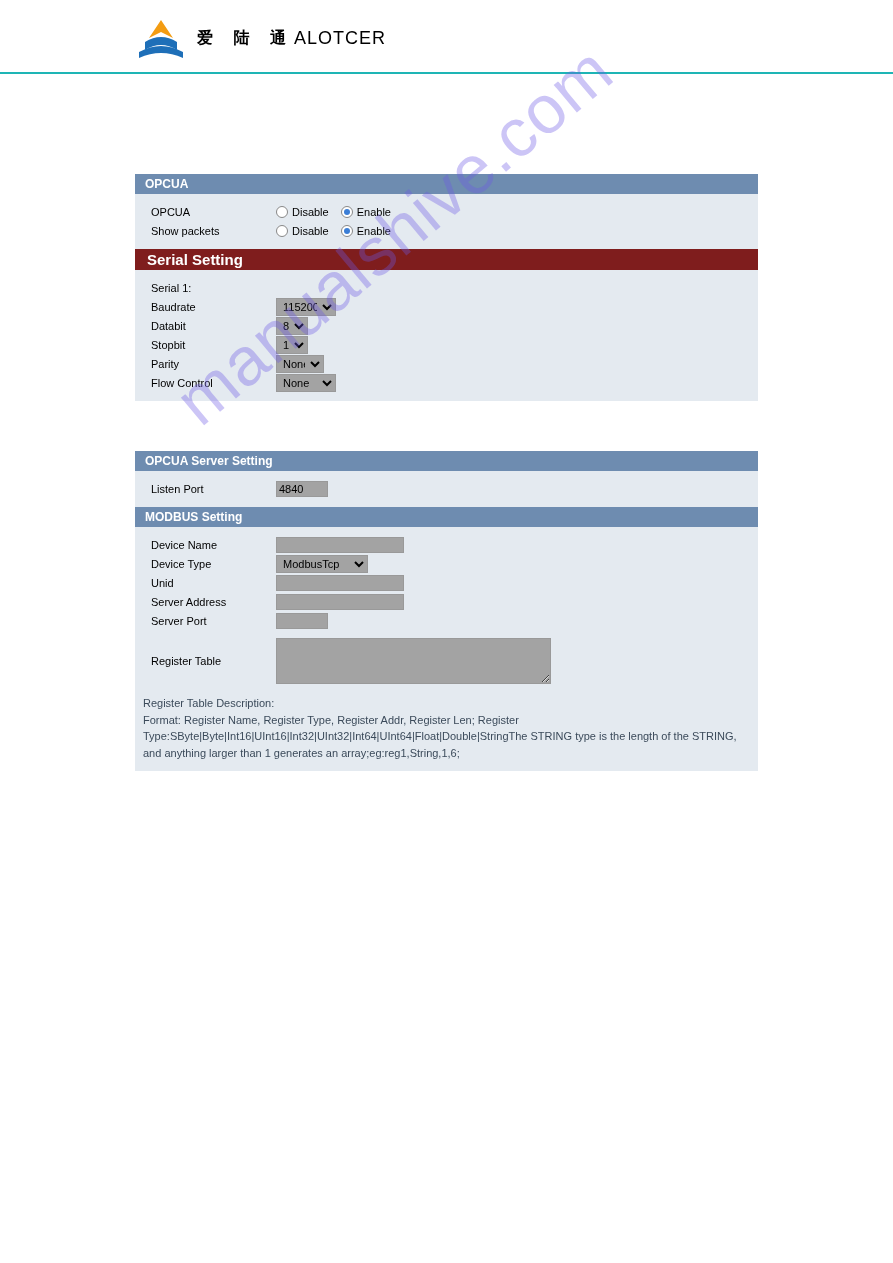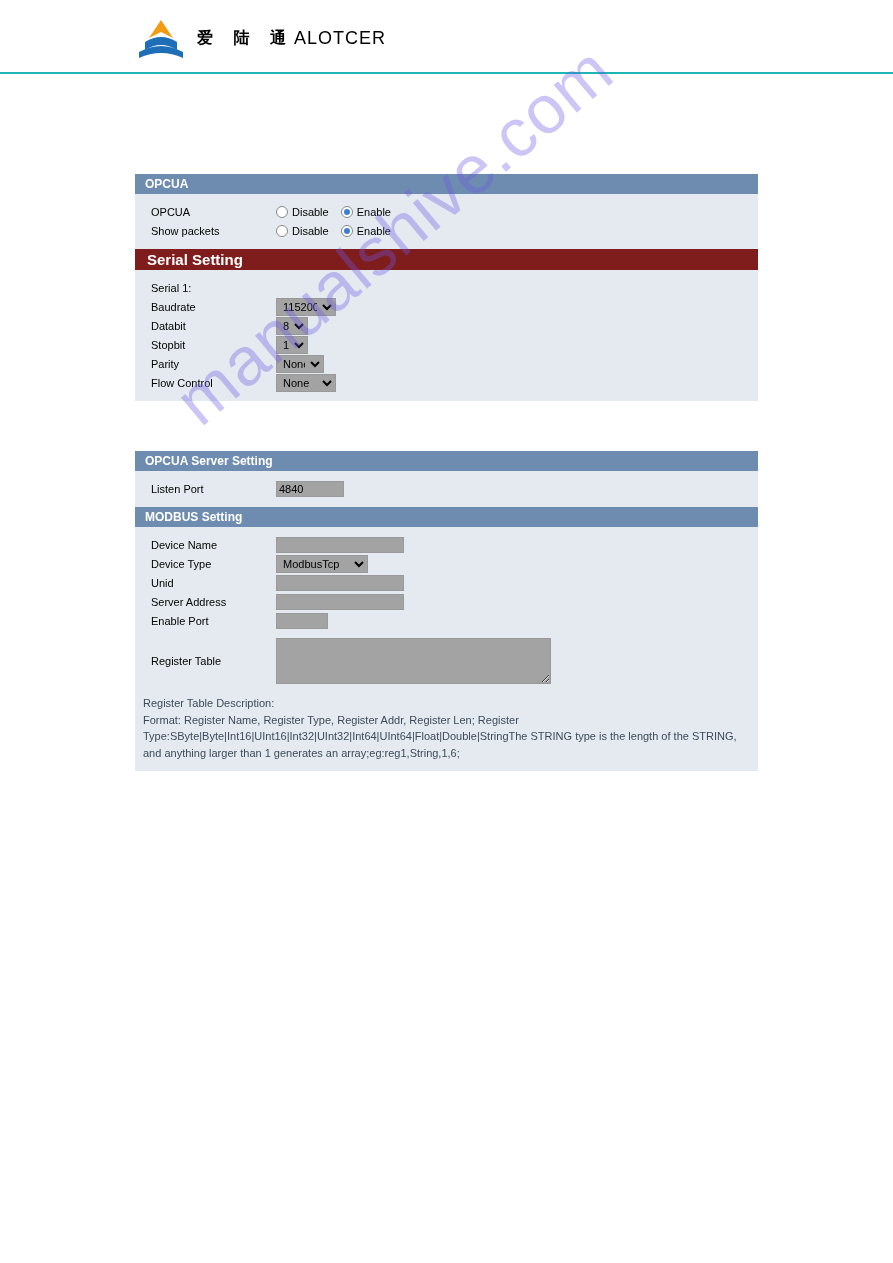--- a/index.html
+++ b/index.html
@@ -165,21 +165,21 @@
   </div>
 
   <div class="gap"></div>
 
   <div class="panel">
     <div class="section-header">OPCUA Server Setting</div>
     <div class="section-body">
       <div class="row">
         <div class="label-col">Listen Port</div>
         <div class="ctrl-col">
-            <input type="text" style="width: 68px;" value="4840">
+            <input type="text" style="width: 52px;" value="4840">
           </div>
       </div>
     </div>
   </div>
 
   <div class="panel">
     <div class="section-header">MODBUS Setting</div>
     <div class="section-body" style="padding-bottom:4px">
       <div class="row">
         <div class="label-col">Device Name</div>
@@ -199,21 +199,21 @@
             <input type="text" style="width: 128px;" value="">
           </div>
       </div>
       <div class="row">
         <div class="label-col">Server Address</div>
         <div class="ctrl-col">
             <input type="text" style="width: 128px;" value="">
           </div>
       </div>
       <div class="row">
-        <div class="label-col">Enable Port</div>
+        <div class="label-col">Server Port</div>
         <div class="ctrl-col">
             <input type="text" style="width: 52px;" value="">
           </div>
       </div>
       <div class="row" style="align-items:center;margin-top:8px">
         <div class="label-col">Register Table</div>
         <div class="ctrl-col">
             <textarea style="width: 275px; height: 46px;"></textarea>
           </div>
       </div>

